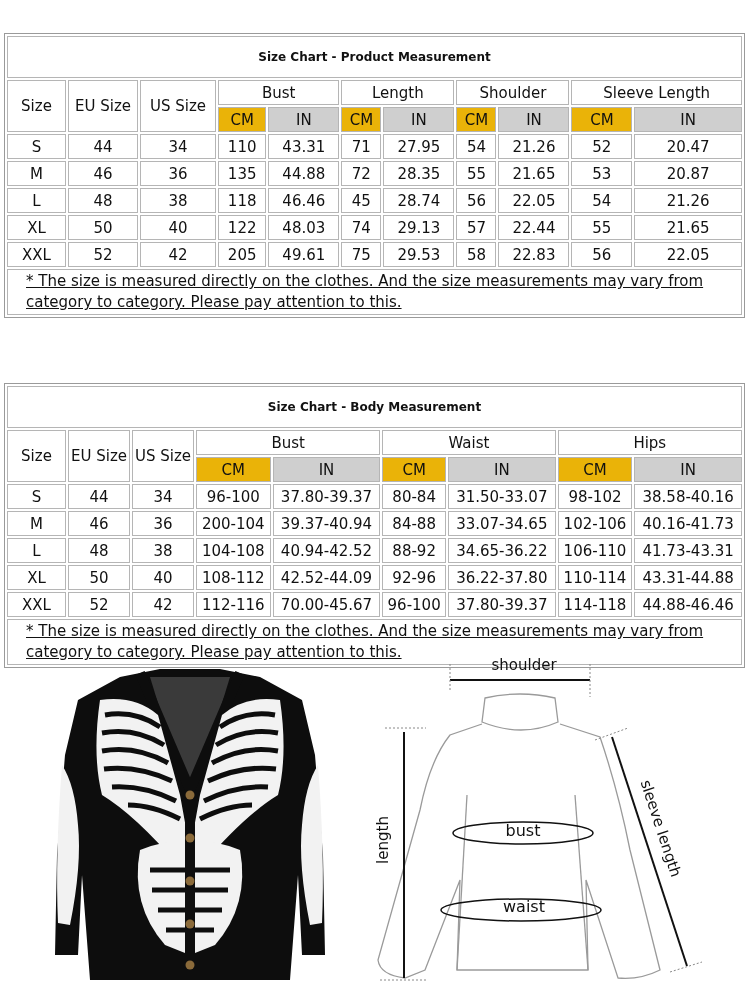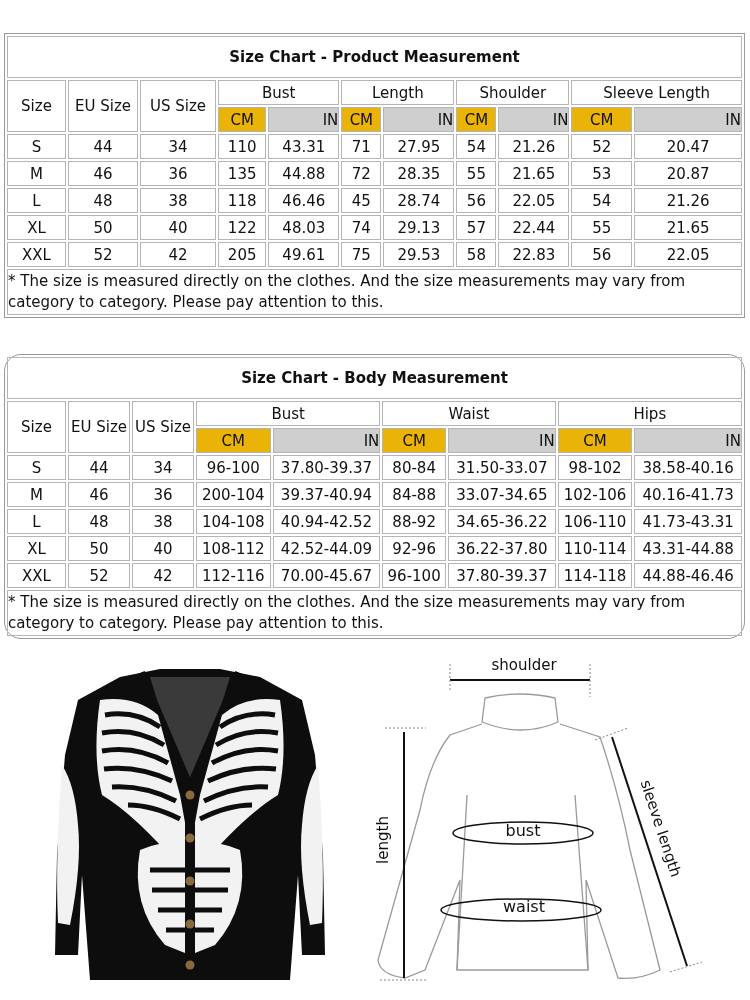--- a/index.html
+++ b/index.html
@@ -1,26 +1,26 @@
 <!DOCTYPE html>
 <html><head>
 <meta charset="utf-8">
 <style>
   html, body { margin:0; padding:0; background:#ffffff; }
   body { width:750px; height:1000px; position:relative; overflow:hidden;
          font-family:"DejaVu Sans", "Liberation Sans", sans-serif; color:#111; }
   .chart { position:absolute; left:4px; width:741px; border-collapse:separate; border-spacing:2px;
            border:1px solid #9a9a9a; background:#fff; }
   .chart td { border:1px solid #b5b5b5; text-align:center; font-size:15px; padding:0; height:23px; line-height:22px; white-space:nowrap; }
-  .chart .title-cell { height:40px; font-weight:bold; font-size:15px; }
+  .chart .title-cell { height:40px; font-weight:bold; font-size:12px; }
   .chart .cm { background:#eab308; }
-  .chart .in { background:#cfcfcf;text-align:right; }
-  .chart .note { text-align:left; white-space:normal; font-size:15px; line-height:21px; padding:1px 0; height:auto; }
+  .chart .in { background:#cfcfcf; }
+  .chart .note { text-align:left; white-space:normal; font-size:15px; line-height:21px; padding:1px 18px; height:auto;text-decoration:underline; }
   #chart1 { top:33px; }
-  #chart2 { top:354px;border-radius:17px; }
+  #chart2 { top:383px; }
   .fig { position:absolute; }
 </style>
 </head>
 <body>
 
 <table class="chart" id="chart1">
   <tbody>
       <tr>
     <td colspan="11" class="title-cell">Size Chart - Product Measurement</td>
   </tr>

